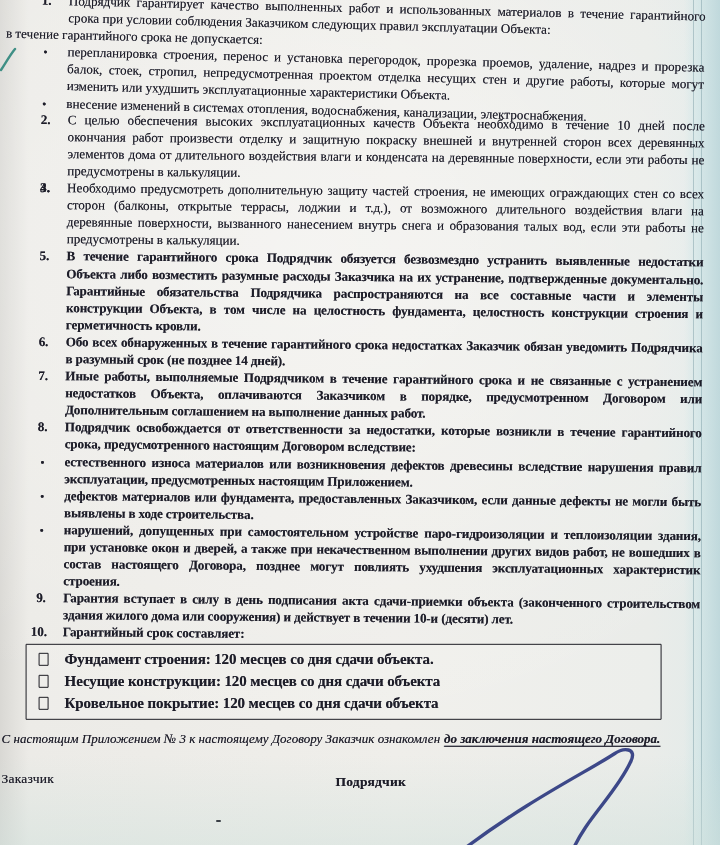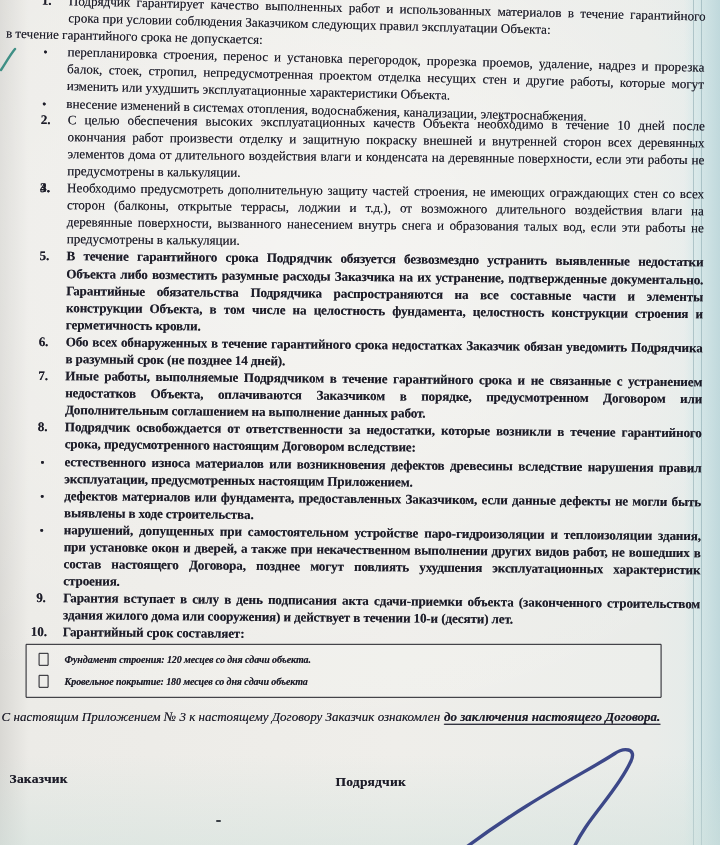--- a/index.html
+++ b/index.html
@@ -50,30 +50,30 @@
   .wbox{
     margin:3px 0 0 28px;width:636px;border:1.6px solid #1d1d24;
     padding:3px 0 5px;background:rgba(255,255,255,.12);
     box-sizing:border-box;
   }
   .wrow{display:flex;align-items:flex-start;padding:3px 10px 2px 8px;}
   .cb{
     flex:none;width:8px;height:11px;border:1.6px solid #1d1d24;
     margin:2px 16px 0 4px;background:transparent;
   }
-  .wt{font-weight:bold;font-size:10px;letter-spacing:-.1px;font-style:italic;}
+  .wt{font-weight:bold;font-size:15px;letter-spacing:-.1px;}
 
   .note{
     margin:11px 56px 0 4px;font-style:italic;font-size:13px;line-height:16.5px;
     text-align:left;
   }
   .note .emph{font-weight:bold;text-decoration:underline;text-underline-offset:2.5px;margin-left:4px;}
 
   .footer{position:absolute;left:0;top:126px;width:680px;height:30px;}
-  .cust{position:absolute;left:12px;top:0;font-weight:bold;font-size:13.5px;letter-spacing:.2px;}
+  .cust{position:absolute;left:4px;top:0;font-weight:normal;font-size:13.5px;letter-spacing:.2px;}
   .contr{position:absolute;left:338px;top:3px;font-weight:bold;font-size:13.5px;letter-spacing:.2px;text-align:center;}
 
   .sig-svg{position:absolute;left:430px;top:690px;width:290px;height:155px;z-index:3;pointer-events:none;}
   .check-svg{position:absolute;left:-3px;top:45px;width:26px;height:30px;z-index:3;pointer-events:none;}
   .speck{position:absolute;left:216px;top:820px;width:5px;height:2px;background:#3a3f46;z-index:3;border-radius:1px;}
 </style>
 </head>
 <body>
 
 <div class="photo">
@@ -154,21 +154,25 @@
     </section>
 
     <section class="sec sEnd">
       <div class="wbox">
         <div class="wrow">
           <span class="cb"></span>
           <span class="wt">Фундамент строения: 120 месцев со дня сдачи объекта.</span>
         </div>
         <div class="wrow">
           <span class="cb"></span>
-          <span class="wt">Кровельное покрытие: 180 месцев со дня сдачи объекта</span>
+          <span class="wt">Несущие конструкции: 120 месцев со дня сдачи объекта</span>
+        </div>
+        <div class="wrow">
+          <span class="cb"></span>
+          <span class="wt">Кровельное покрытие: 120 месцев со дня сдачи объекта</span>
         </div>
       </div>
 
       <p class="note">
         <span>С настоящим Приложением № 3 к настоящему Договору Заказчик ознакомлен</span><span class="emph">до заключения настоящего Договора.</span>
       </p>
 
       <div class="footer">
         <span class="cust">Заказчик</span>
         <span class="contr">Подрядчик</span>

